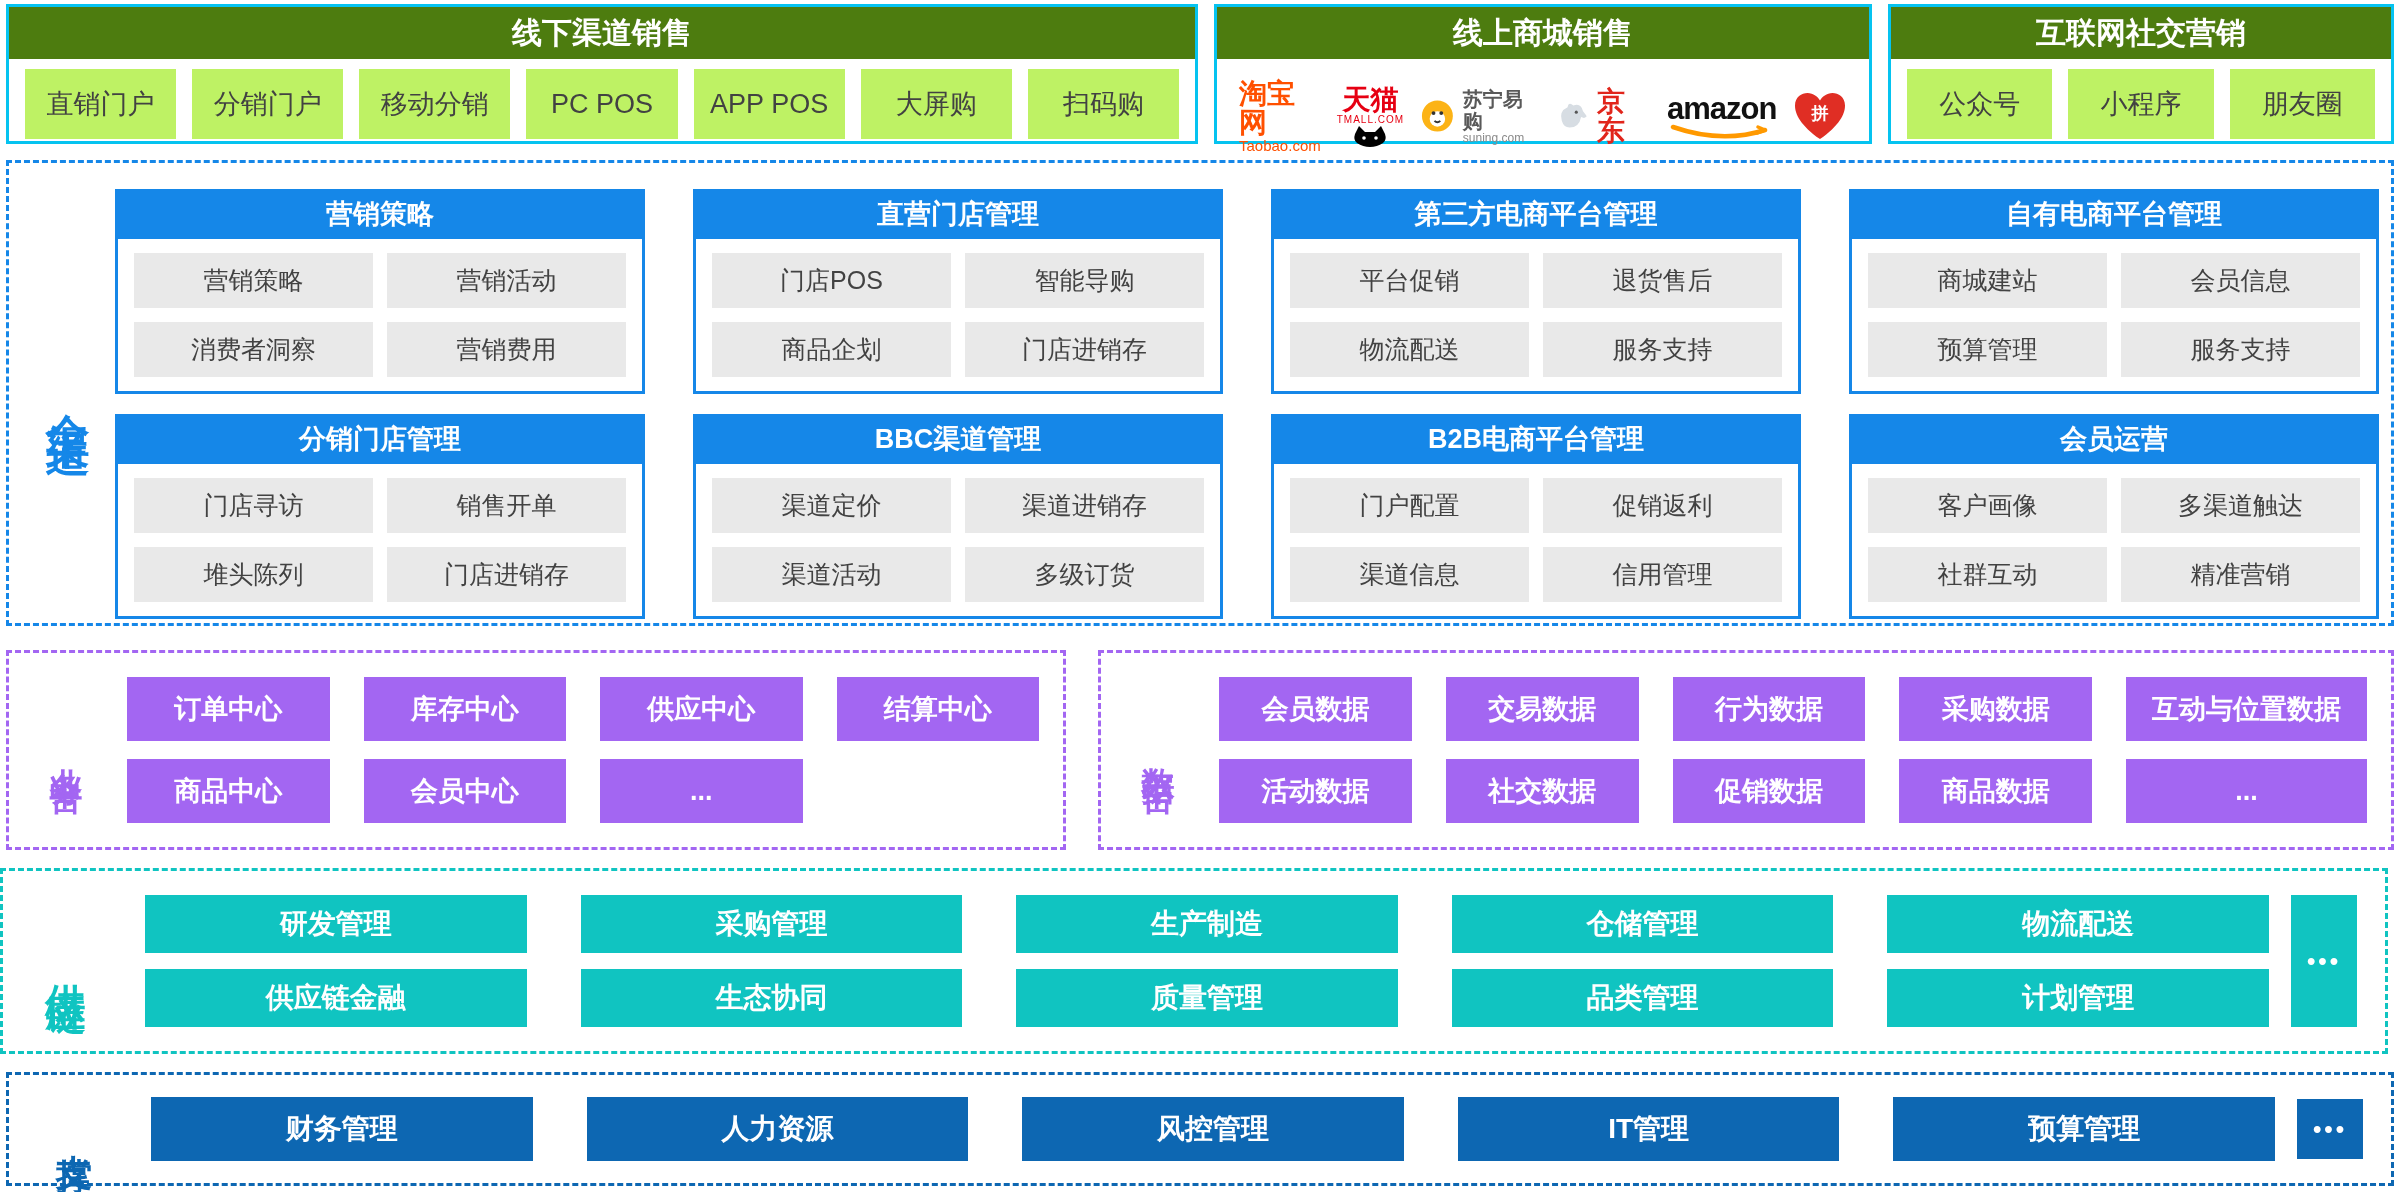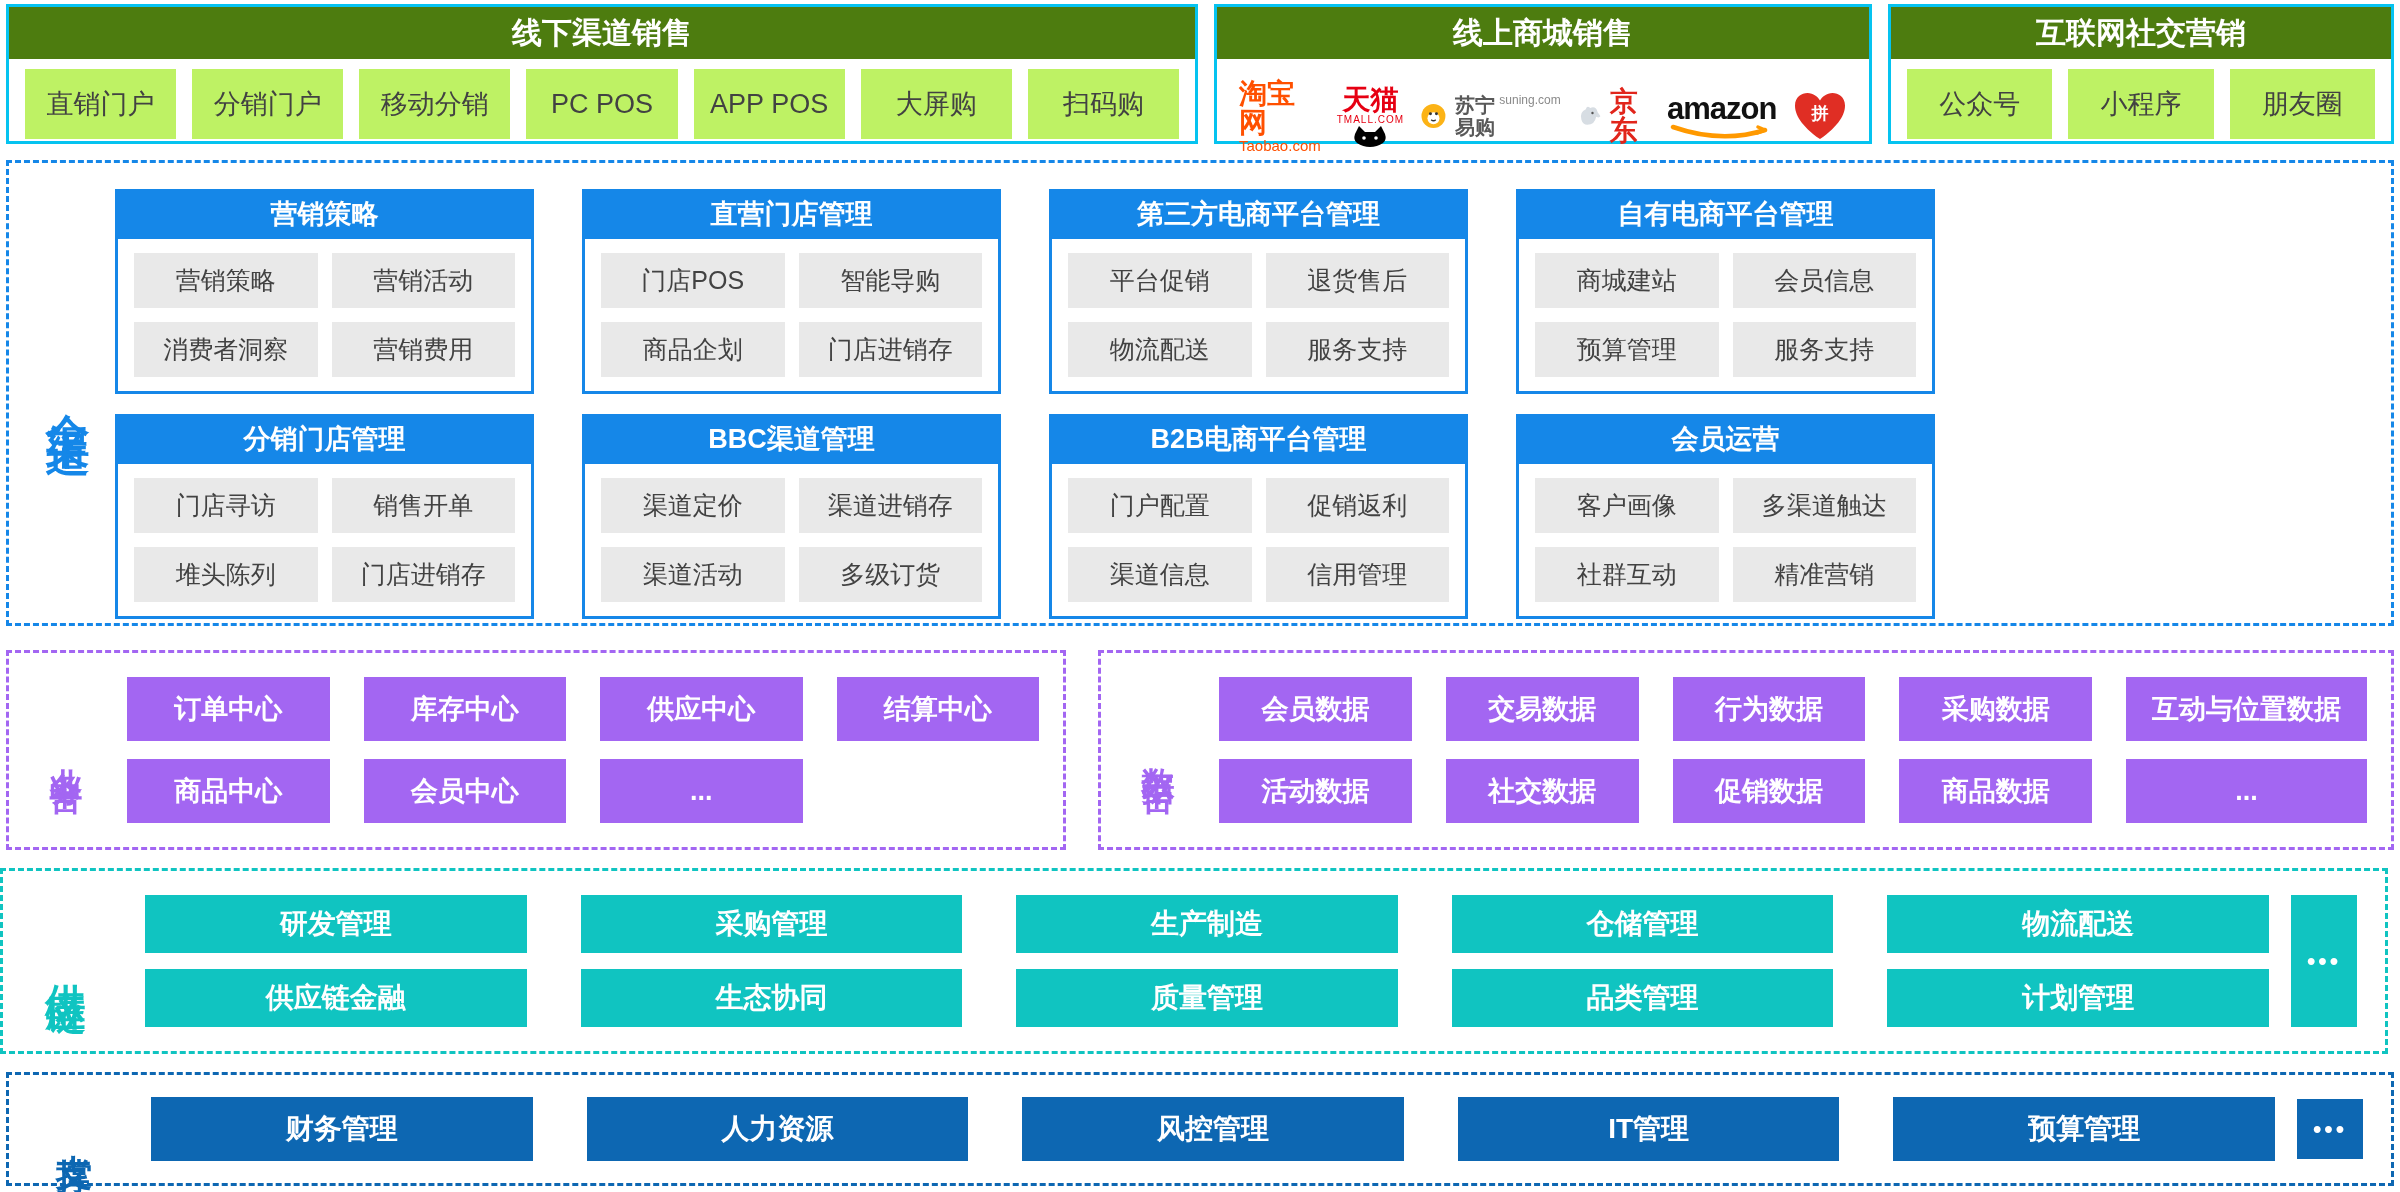--- a/index.html
+++ b/index.html
@@ -21,38 +21,38 @@
   .gbtn{flex:1;height:70px;background:#bef264;color:#424242;font-size:27px;
     display:flex;align-items:center;justify-content:center;white-space:nowrap}
   
   .logos{justify-content:space-between;padding:20px 22px;gap:16px}
   .logo{display:flex;flex-direction:column;align-items:center;justify-content:center;line-height:1.05}
   .tb1{color:#ff5000;font-weight:bold;font-size:28px}
   .tb2{color:#ff5000;font-size:15px}
   .tm1{color:#e60012;font-weight:bold;font-size:28px}
   .tm2{color:#e60012;font-size:10px;letter-spacing:1px}
   .lg-row{flex-direction:row;gap:8px}
-  .sn-col{display:flex;line-height:1.1}
+  .sn-col{display:flex;flex-direction:column;line-height:1.1}
   .sn1{color:#595959;font-weight:bold;font-size:20px}
   .sn2{color:#8a8a8a;font-size:12px}
   .jd1{color:#e1251b;font-weight:bold;font-size:28px}
   .amz{display:flex;flex-direction:column;align-items:flex-start}
   .amz1{color:#111;font-weight:bold;font-size:31px;letter-spacing:-1px;line-height:1}
   .pdd{position:relative}
   .pdd-char{position:absolute;left:50%;top:46%;transform:translate(-50%,-50%);
     color:#fff;font-size:17px;font-weight:bold}
   
   .vlabel{position:absolute;writing-mode:vertical-rl;text-orientation:upright;
     font-weight:bold;top:50%;transform:translateY(-50%);white-space:nowrap}
   
   .omni{position:absolute;top:160px;left:6px;width:2388px;height:466px;border:3px dashed #1587e8}
   .omni .vlabel{left:30px;color:#1587e8;font-size:44px;letter-spacing:10px}
   .omni-grid{position:absolute;left:106px;top:26px;display:flex;flex-direction:column;gap:20px}
   .omni-row{display:flex;gap:48px}
-  .card{width:419px}
+  .card{width:530px}
   .card-head{height:50px;background:#1587e8;color:#fff;font-size:27px;font-weight:bold;
     display:flex;align-items:center;justify-content:center}
   .card-body{border:3px solid #1587e8;border-top:none;background:#fff;
     padding:14px 16px;display:grid;grid-template-columns:1fr 1fr;gap:14px}
   .card-item{height:55px;background:#e9e9e9;color:#424242;font-size:25px;
     display:flex;align-items:center;justify-content:center;white-space:nowrap}
   
   .pbox{position:absolute;top:650px;height:200px;border:3px dashed #a366f2}
   .pbox-biz{left:6px;width:1060px}
   .pbox-data{left:1098px;width:1296px}

